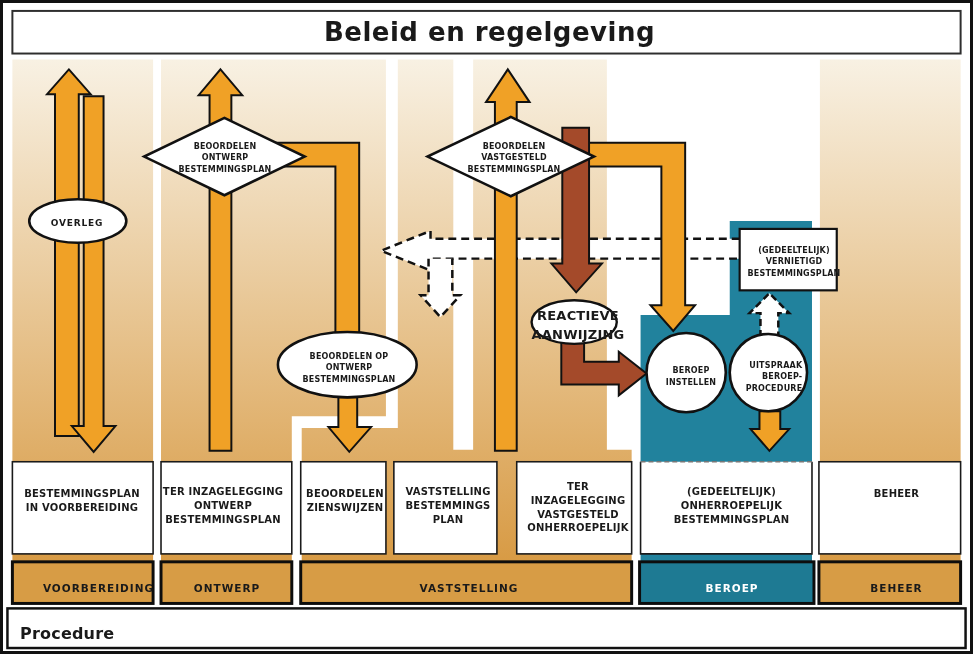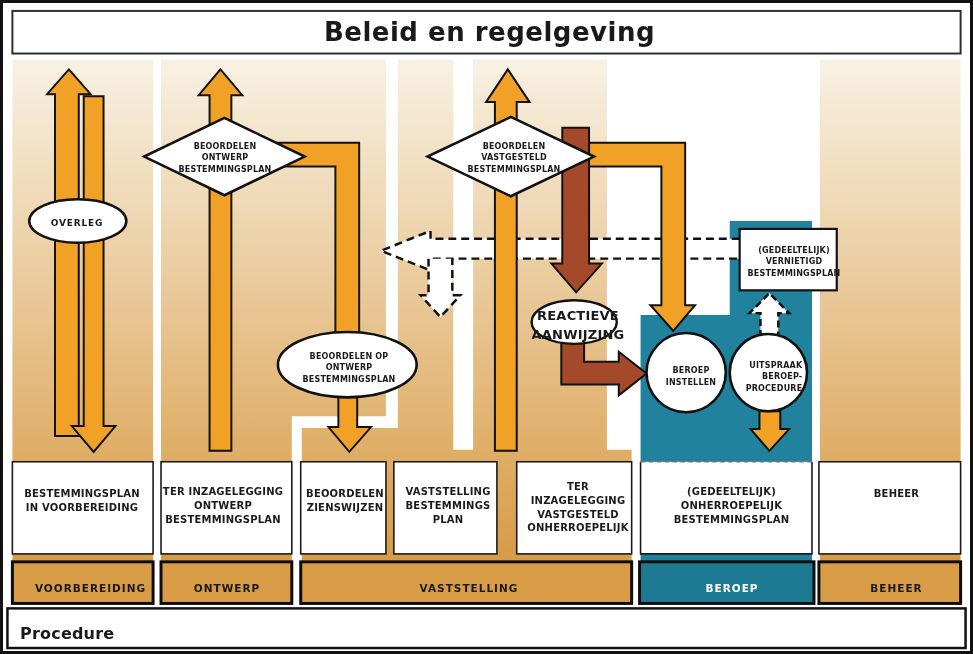--- a/index.html
+++ b/index.html
@@ -128,21 +128,21 @@
 PLAN</div>
   <div class="lbl boxlbl top" style="left:517px;top:463px;width:116px;height:93px;padding-top:14px;box-sizing:border-box;">TER
 INZAGELEGGING
 VASTGESTELD
 ONHERROEPELIJK</div>
   <div class="lbl boxlbl top" style="left:642px;top:463px;width:173px;height:93px;padding-top:19px;box-sizing:border-box;">(GEDEELTELIJK)
 ONHERROEPELIJK
 BESTEMMINGSPLAN</div>
   <div class="lbl boxlbl top" style="left:822px;top:463px;width:143px;height:93px;padding-top:21px;box-sizing:border-box;">BEHEER</div>
 
-  <div class="lbl barlbl" style="left:8px;top:564px;width:159px;height:42px;">VOORBEREIDING</div>
+  <div class="lbl barlbl" style="left:16px;top:564px;width:159px;height:42px;">VOORBEREIDING</div>
   <div class="lbl barlbl" style="left:158px;top:564px;width:132px;height:42px;">ONTWERP</div>
   <div class="lbl barlbl" style="left:299px;top:564px;width:334px;height:42px;">VASTSTELLING</div>
   <div class="lbl barlbl white" style="left:641px;top:564px;width:176px;height:42px;">BEROEP</div>
   <div class="lbl barlbl" style="left:822px;top:564px;width:143px;height:42px;">BEHEER</div>
 
   <div class="lbl footer" style="left:3px;top:611px;width:967px;height:40px;">Procedure</div>
 
 </div>
 
 </body></html>

